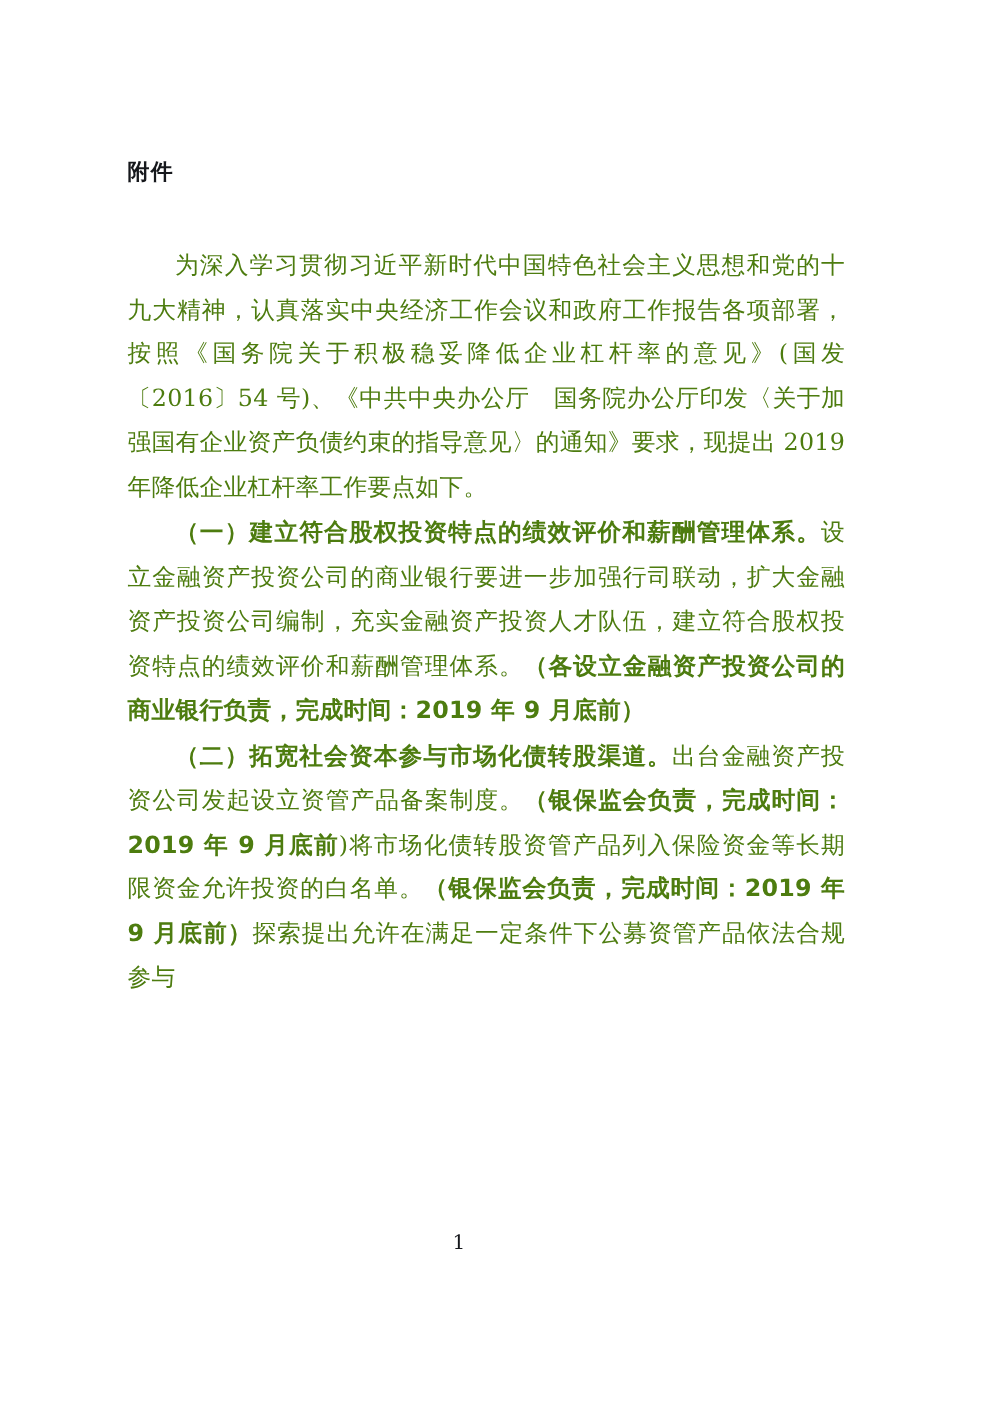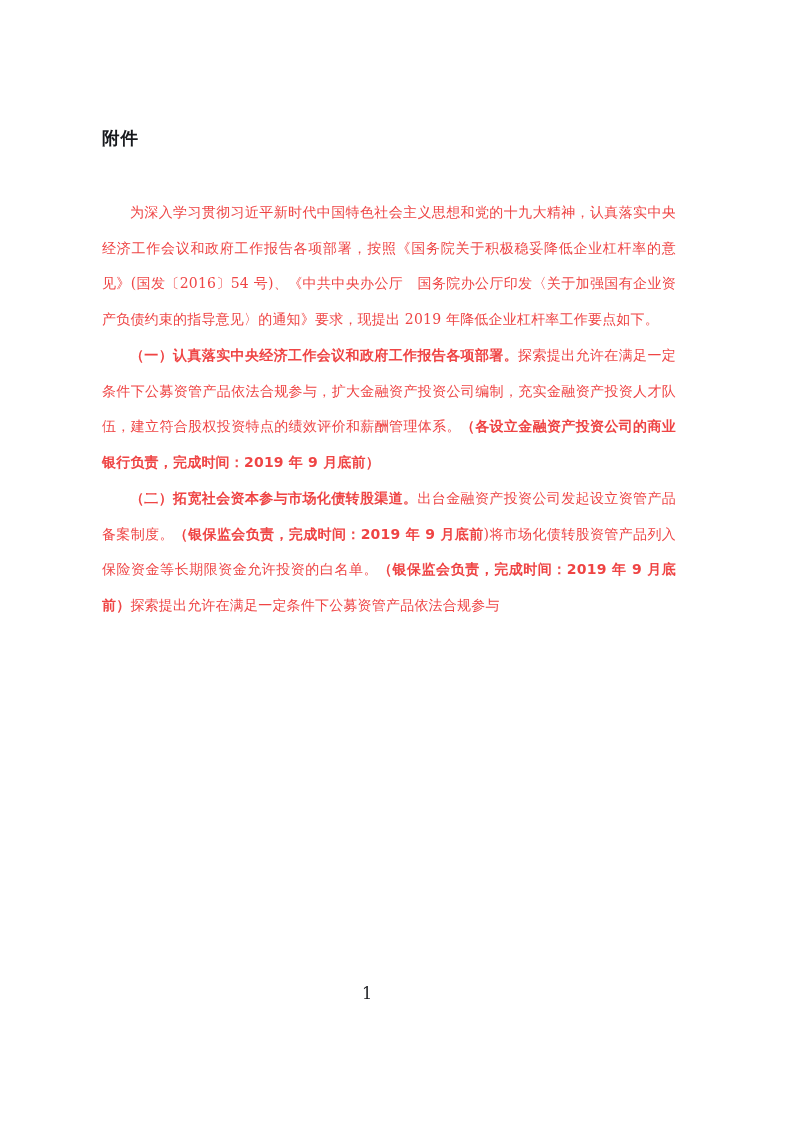--- a/index.html
+++ b/index.html
@@ -35,28 +35,28 @@
     font-family: "DejaVu Sans", "Liberation Sans", sans-serif;
     font-weight: bold;
     font-size: 25.5px;
     letter-spacing: 0.5px;
     text-align: center;
     color: #14161a;
     margin: 0 0 44px 0;
     line-height: 1.3;
   }
   p.body-para {
-    font-size: 14px;
+    font-size: 19px;
     line-height: 35.5px;
     text-align: justify;
     text-justify: inter-ideograph;
     margin: 0 0 1px 0;
     text-indent: 2em;
     letter-spacing: 0.2px;
-    color: #ef4444;
+    color: #4d7c0f;
   }
   h2.section-heading {
     font-family: "DejaVu Sans", "Liberation Sans", sans-serif;
     font-weight: bold;
     font-size: 18.6px;
     line-height: 35.5px;
     margin: 4px 0 1px 0;
     text-indent: 2em;
     letter-spacing: 0.2px;
     color: #14161a;
@@ -80,19 +80,19 @@
 <body>
 
 <div class="page">
 
   <div class="attachment-label">附件</div>
 
 
   <p class="body-para">为深入学习贯彻习近平新时代中国特色社会主义思想和党的十九大精神，认真落实中央经济工作会议和政府工作报告各项部署，按照《国务院关于积极稳妥降低企业杠杆率的意见》(国发〔2016〕54 号)、《中共中央办公厅　国务院办公厅印发〈关于加强国有企业资产负债约束的指导意见〉的通知》要求，现提出 2019 年降低企业杠杆率工作要点如下。</p>
 
 
-  <p class="body-para"><span class="bold-run">（一）认真落实中央经济工作会议和政府工作报告各项部署。</span><span>探索提出允许在满足一定条件下公募资管产品依法合规参与，扩大金融资产投资公司编制，充实金融资产投资人才队伍，建立符合股权投资特点的绩效评价和薪酬管理体系。</span><span class="bold-run">（各设立金融资产投资公司的商业银行负责，完成时间：2019 年 9 月底前）</span></p>
+  <p class="body-para"><span class="bold-run">（一）建立符合股权投资特点的绩效评价和薪酬管理体系。</span><span>设立金融资产投资公司的商业银行要进一步加强行司联动，扩大金融资产投资公司编制，充实金融资产投资人才队伍，建立符合股权投资特点的绩效评价和薪酬管理体系。</span><span class="bold-run">（各设立金融资产投资公司的商业银行负责，完成时间：2019 年 9 月底前）</span></p>
 
   <p class="body-para"><span class="bold-run">（二）拓宽社会资本参与市场化债转股渠道。</span><span>出台金融资产投资公司发起设立资管产品备案制度。</span><span class="bold-run">（银保监会负责，完成时间：2019 年 9 月底前</span><span>)将市场化债转股资管产品列入保险资金等长期限资金允许投资的白名单。</span><span class="bold-run">（银保监会负责，完成时间：2019 年 9 月底前）</span><span>探索提出允许在满足一定条件下公募资管产品依法合规参与</span></p>
 
   <div class="page-number">1</div>
 
 </div>
 
 </body></html>

